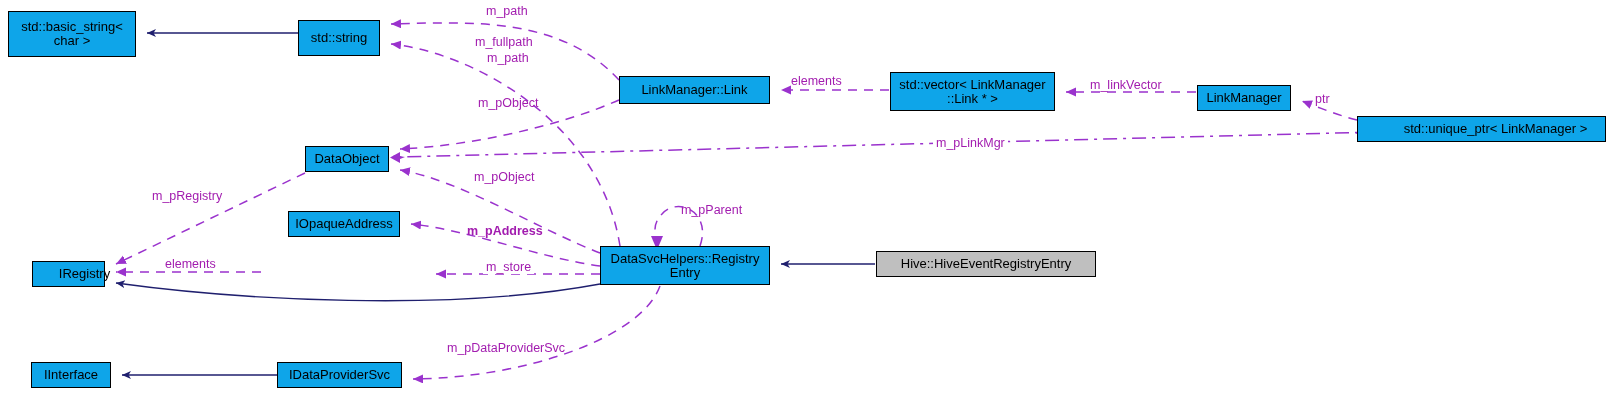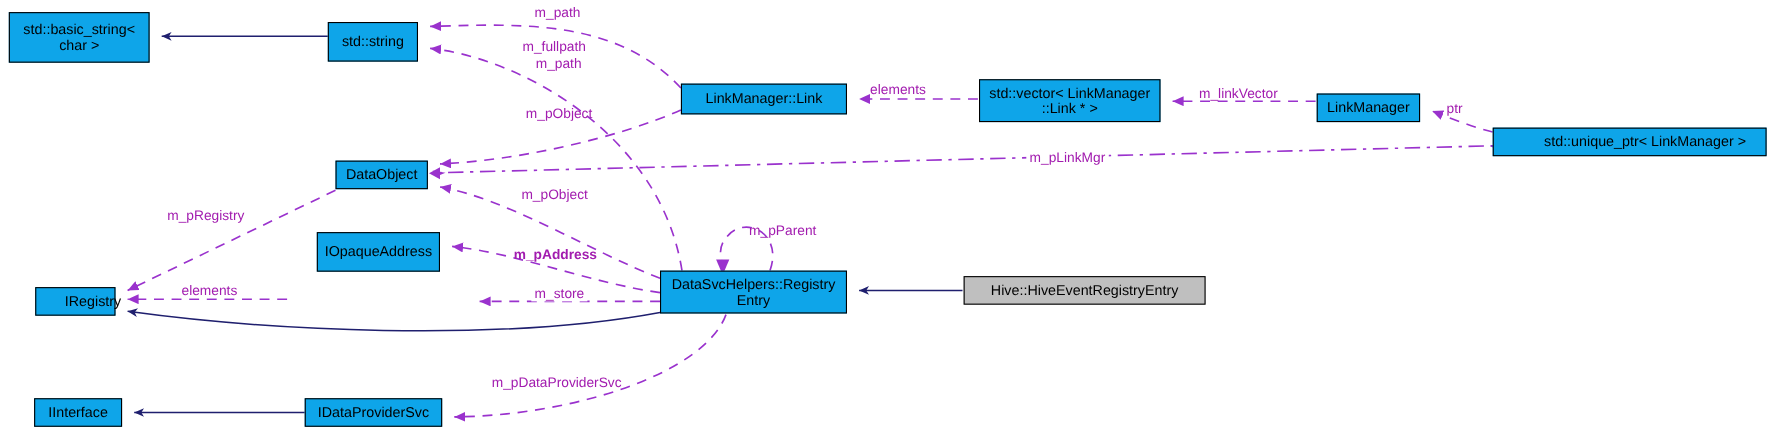--- a/index.html
+++ b/index.html
@@ -154,21 +154,21 @@
 
   <div class="node" style="left:890px; top:72px; width:165px; height:39px;">std::vector&lt; LinkManager
 ::Link * &gt;</div>
 
   <div class="node" style="left:1197px; top:85px; width:94px; height:26px;">LinkManager</div>
 
   <div class="node" style="left:1357px; top:116px; width:249px; height:26px;padding-left:28px;">std::unique_ptr&lt; LinkManager &gt;</div>
 
   <div class="node" style="left:305px; top:146px; width:84px; height:26px;">DataObject</div>
 
-  <div class="node" style="left:288px; top:211px; width:112px; height:36px;">IOpaqueAddress</div>
+  <div class="node" style="left:288px; top:211px; width:112px; height:26px;">IOpaqueAddress</div>
 
   <div class="node" style="left:32px; top:261px; width:73px; height:26px;padding-left:32px;">IRegistry</div>
 
 
   <div class="node" style="left:600px; top:246px; width:170px; height:39px;">DataSvcHelpers::Registry
 Entry</div>
 
   <div class="node filled" style="left:876px; top:251px; width:220px; height:26px;">Hive::HiveEventRegistryEntry</div>
 
   <div class="node" style="left:31px; top:362px; width:80px; height:26px;">IInterface</div>

